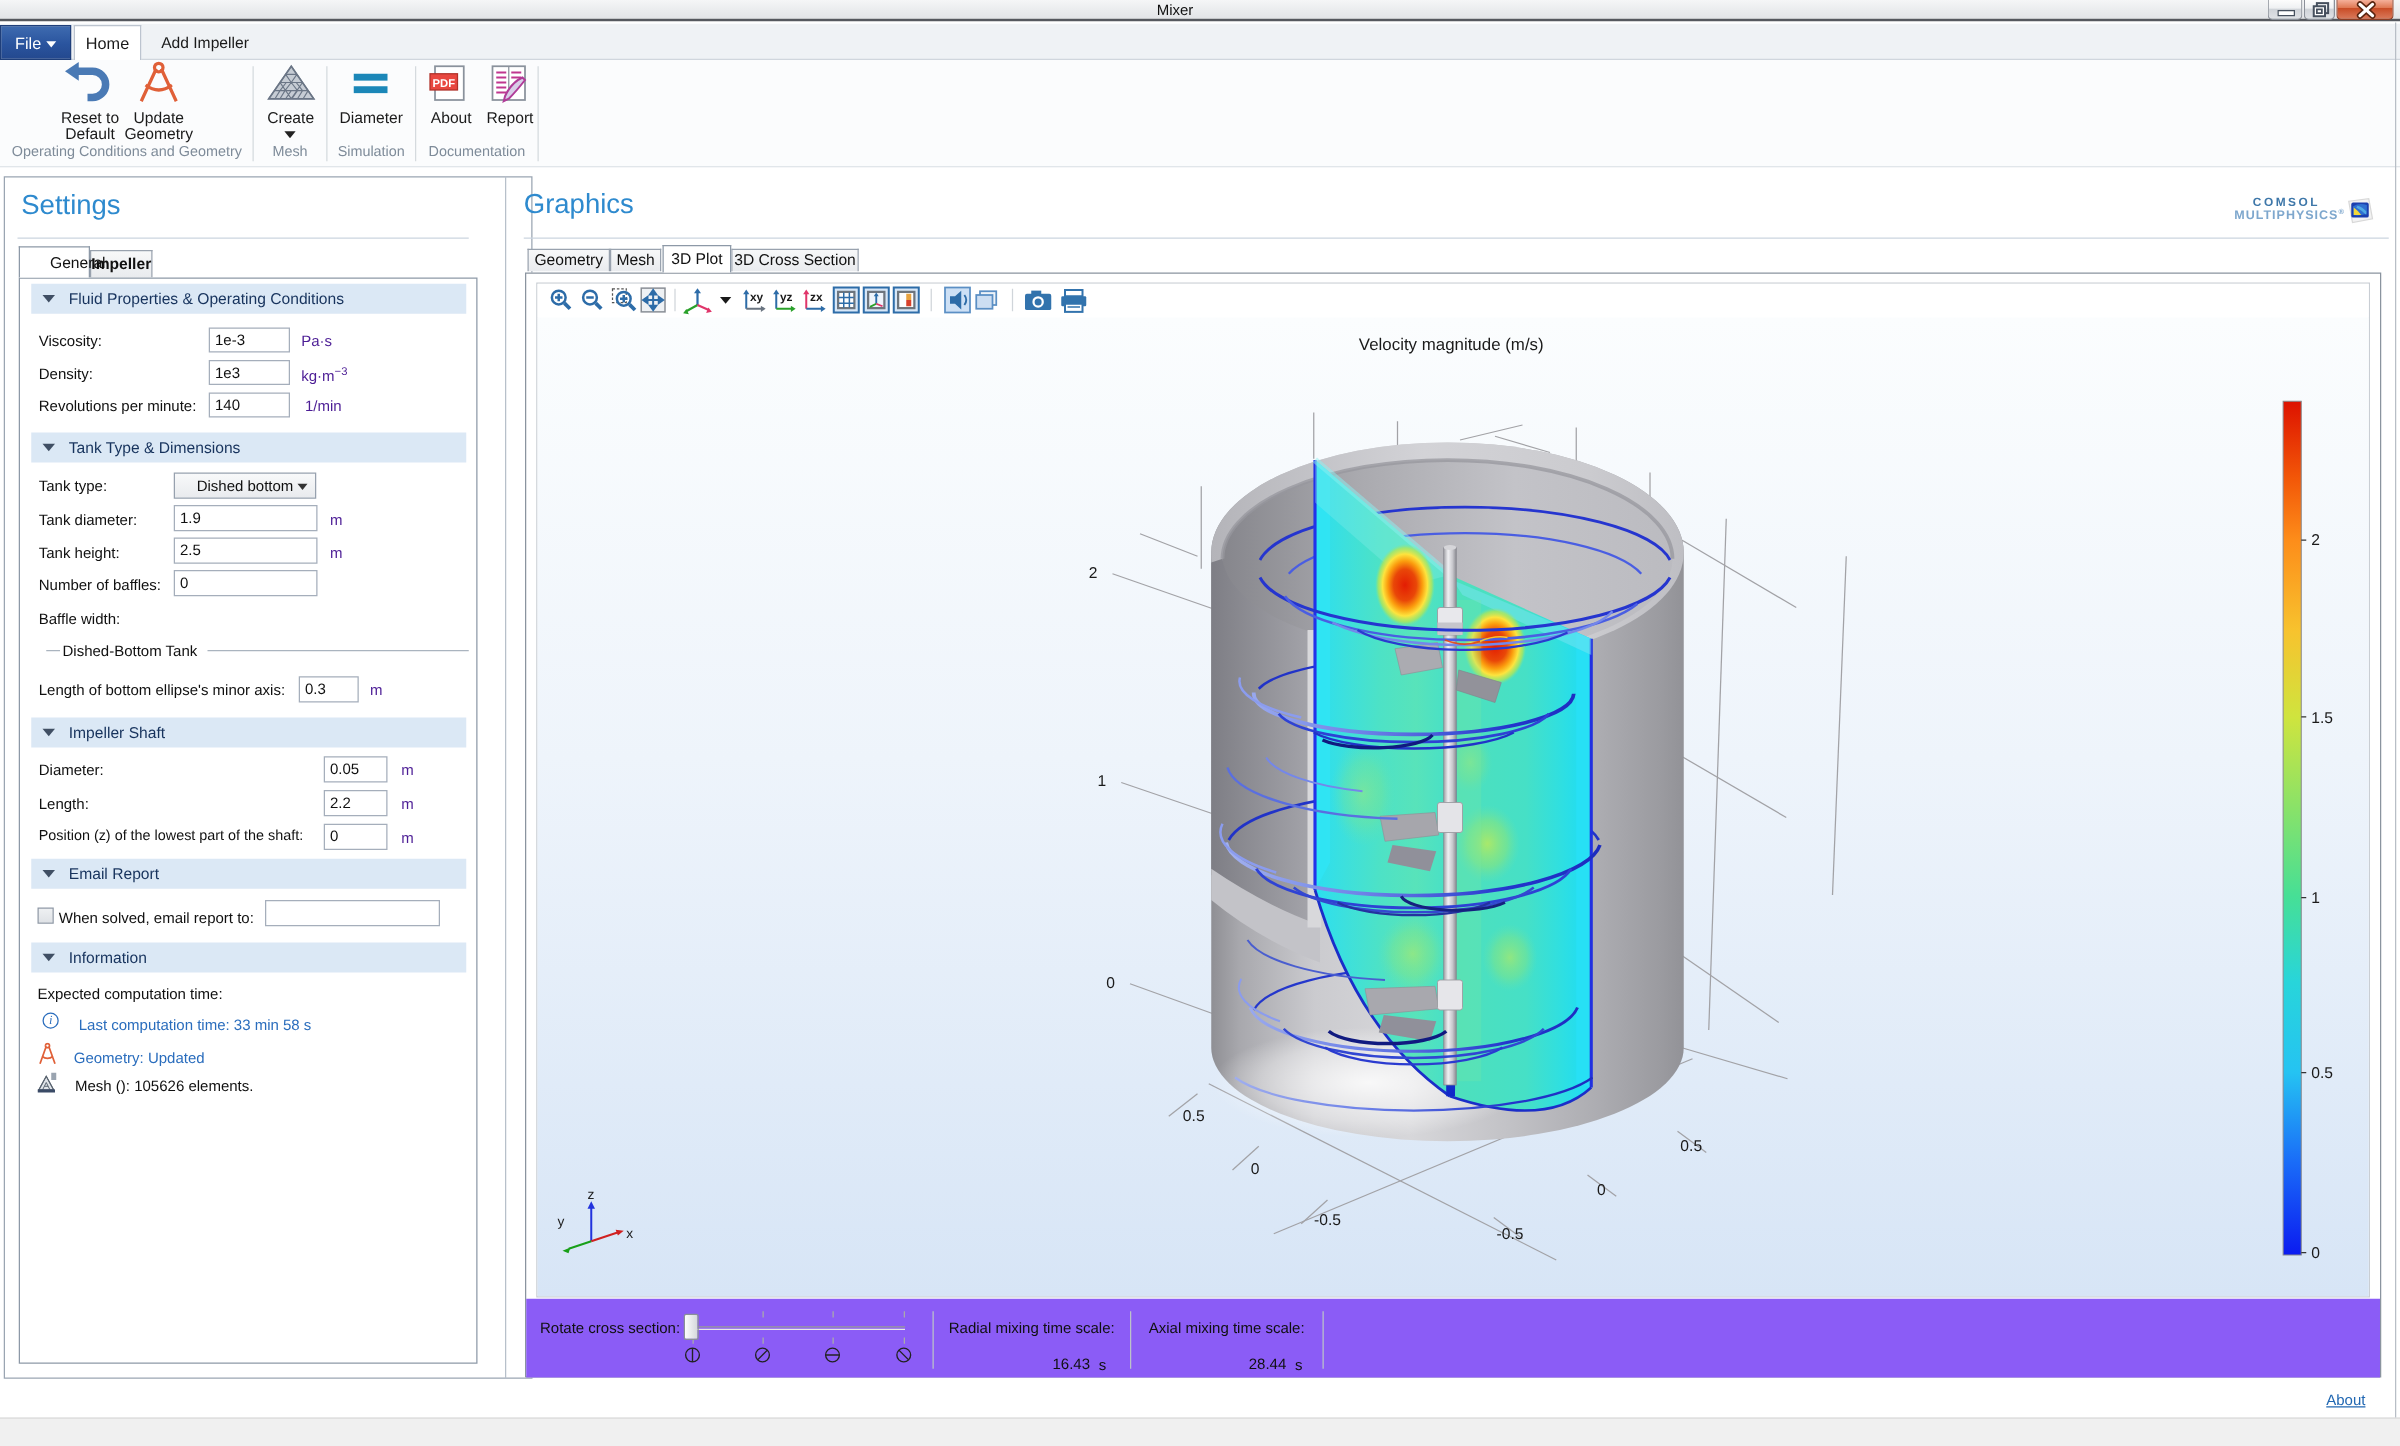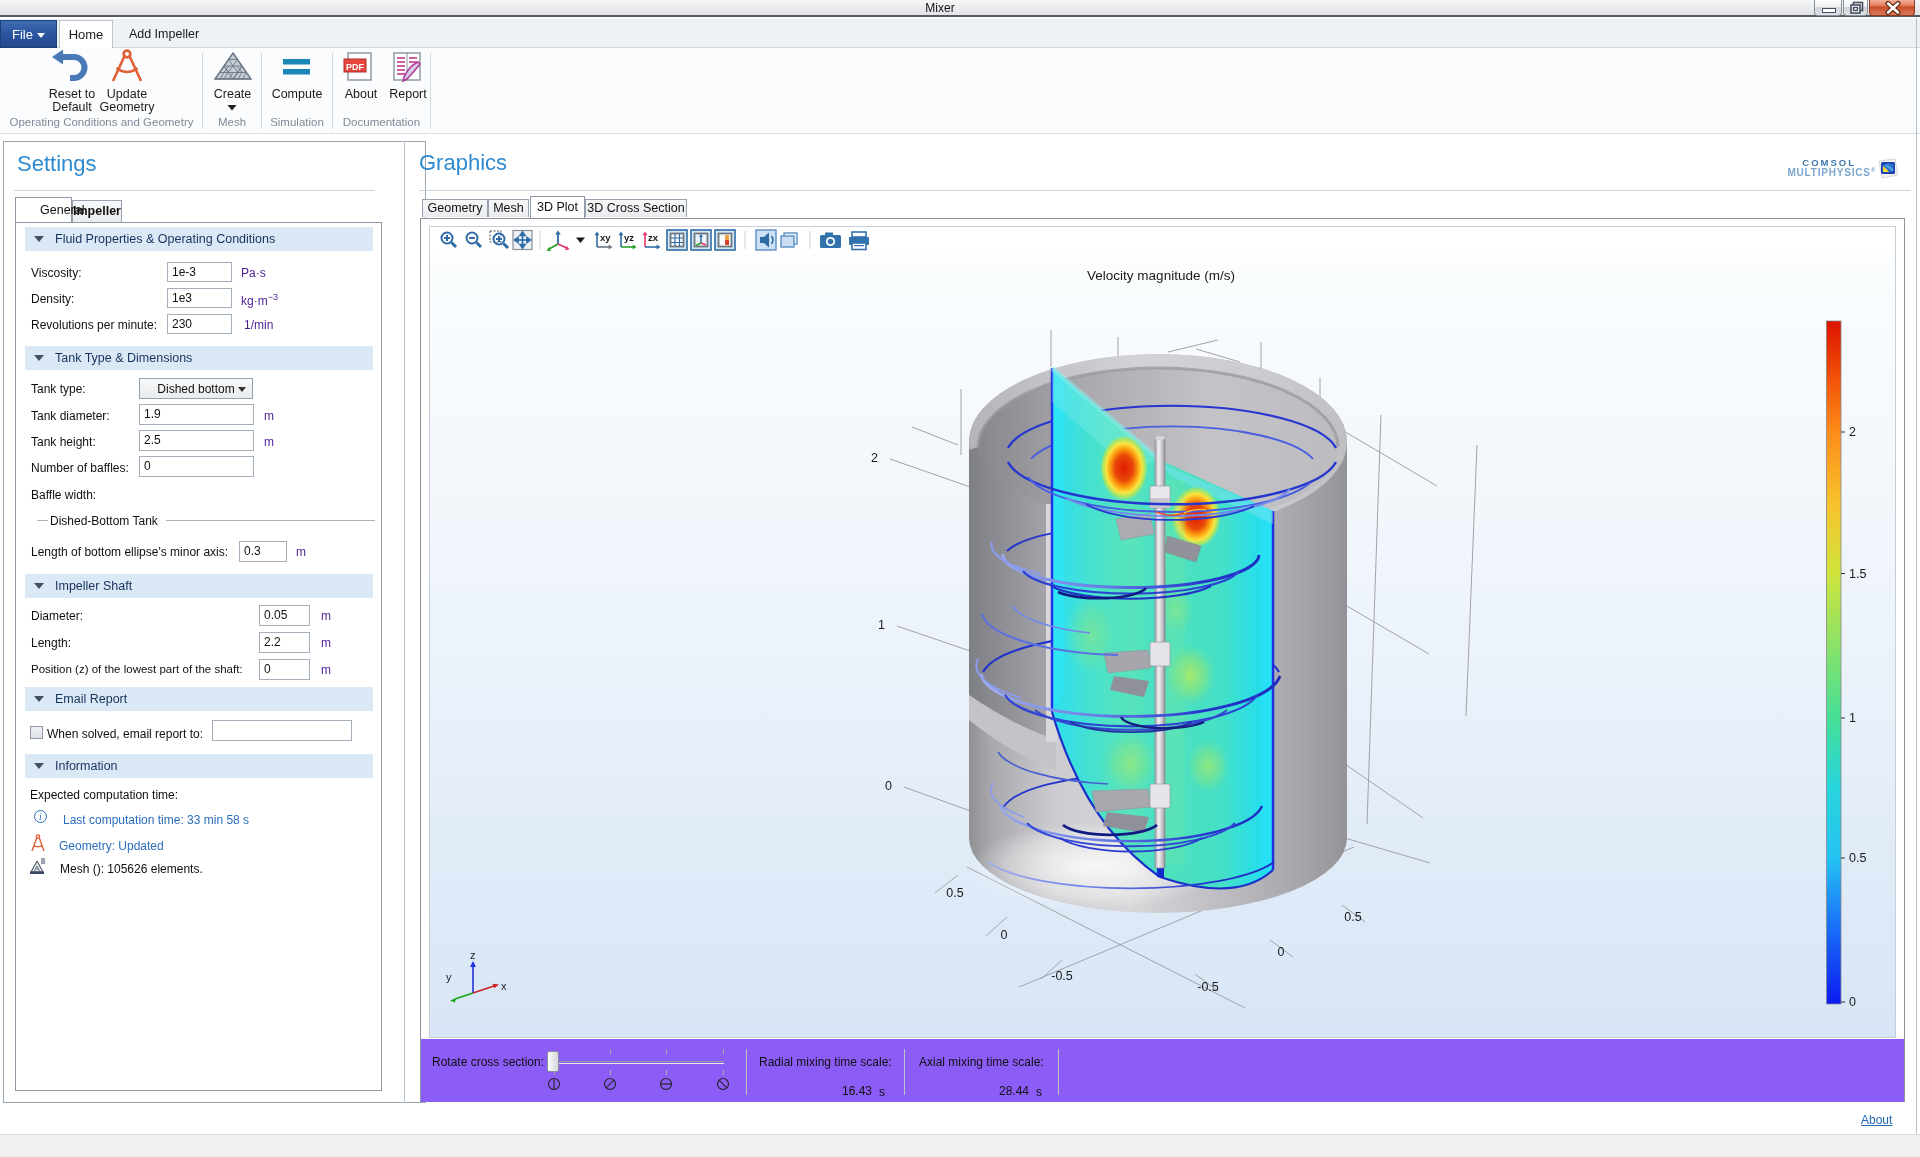--- a/index.html
+++ b/index.html
@@ -150,21 +150,21 @@
           <line x1="397" y1="26" x2="405" y2="26"></line>
           <line x1="409" y1="10" x2="417" y2="10"></line>
             <line x1="409" y1="14" x2="417" y2="14"></line>
         </g>
         <path d="M418 14 Q409 18 404 29 L403 33 L407 31 Q413 25 420 16 Z" fill="#d8cde8" stroke="#b03c98" stroke-width="1.6"></path>
       </g>
     </svg>
     <div class="rbtn-label" style="left:44px;top:40px;width:56px">Reset to<br>Default</div>
     <div class="rbtn-label" style="left:96px;top:40px;width:62px">Update<br>Geometry</div>
     <div class="rbtn-label" style="left:205px;top:40px;width:55px">Create</div>
-    <div class="rbtn-label" style="left:266px;top:40px;width:62px">Compute</div>
+    <div class="rbtn-label" style="left:266px;top:40px;width:62px">Diameter</div>
     <div class="rbtn-label" style="left:341px;top:40px;width:40px">About</div>
     <div class="rbtn-label" style="left:386px;top:40px;width:44px">Report</div>
   </div>
   <div id="main">
     <div id="settings-panel">
       <div class="panel-title" id="settings-title">Settings</div>
       <div id="settings-hr"></div>
       <div class="ctab active" id="stab-general">General</div>
       <div class="ctab inactive" id="stab-impeller">Impeller</div>
       <div id="settings-content">
@@ -172,21 +172,21 @@
             <div class="tri"></div>
             <div class="stxt">Fluid Properties &amp; Operating Conditions</div>
           </div>
         <div class="flabel" style="left:15px;top:43px">Viscosity:</div>
         <div class="finput" style="left:151px;top:39px;width:65px;height:20px">1e-3</div>
         <div class="funit" style="left:225px;top:43px">Pa·s</div>
         <div class="flabel" style="left:15px;top:69px">Density:</div>
         <div class="finput" style="left:151px;top:65px;width:65px;height:20px">1e3</div>
         <div class="funit" style="left:225px;top:69px">kg·m<sup style="font-size:9px">−3</sup></div>
         <div class="flabel" style="left:15px;top:95px">Revolutions per minute:</div>
-        <div class="finput" style="left:151px;top:91px;width:65px;height:20px">230</div>
+        <div class="finput" style="left:151px;top:91px;width:65px;height:20px">140</div>
         <div class="funit" style="left:228px;top:95px">1/min</div>
 
         <div class="sect" style="top:123px">
             <div class="tri"></div>
             <div class="stxt">Tank Type &amp; Dimensions</div>
           </div>
         <div class="flabel" style="left:15px;top:159px">Tank type:</div>
         <div id="ddown" style="position:absolute;left:123px;top:155px;width:114px;height:21px;border:1px solid #97a1ae;background:linear-gradient(#f8f9fa,#e9ebee);font-size:12px;color:#101010;text-align:center;line-height:20px">Dished bottom
           <span style="position:absolute;right:6px;top:8px;width:0;height:0;border-left:4px solid transparent;border-right:4px solid transparent;border-top:5px solid #333"></span></div>
         <div class="flabel" style="left:15px;top:186px">Tank diameter:</div>

